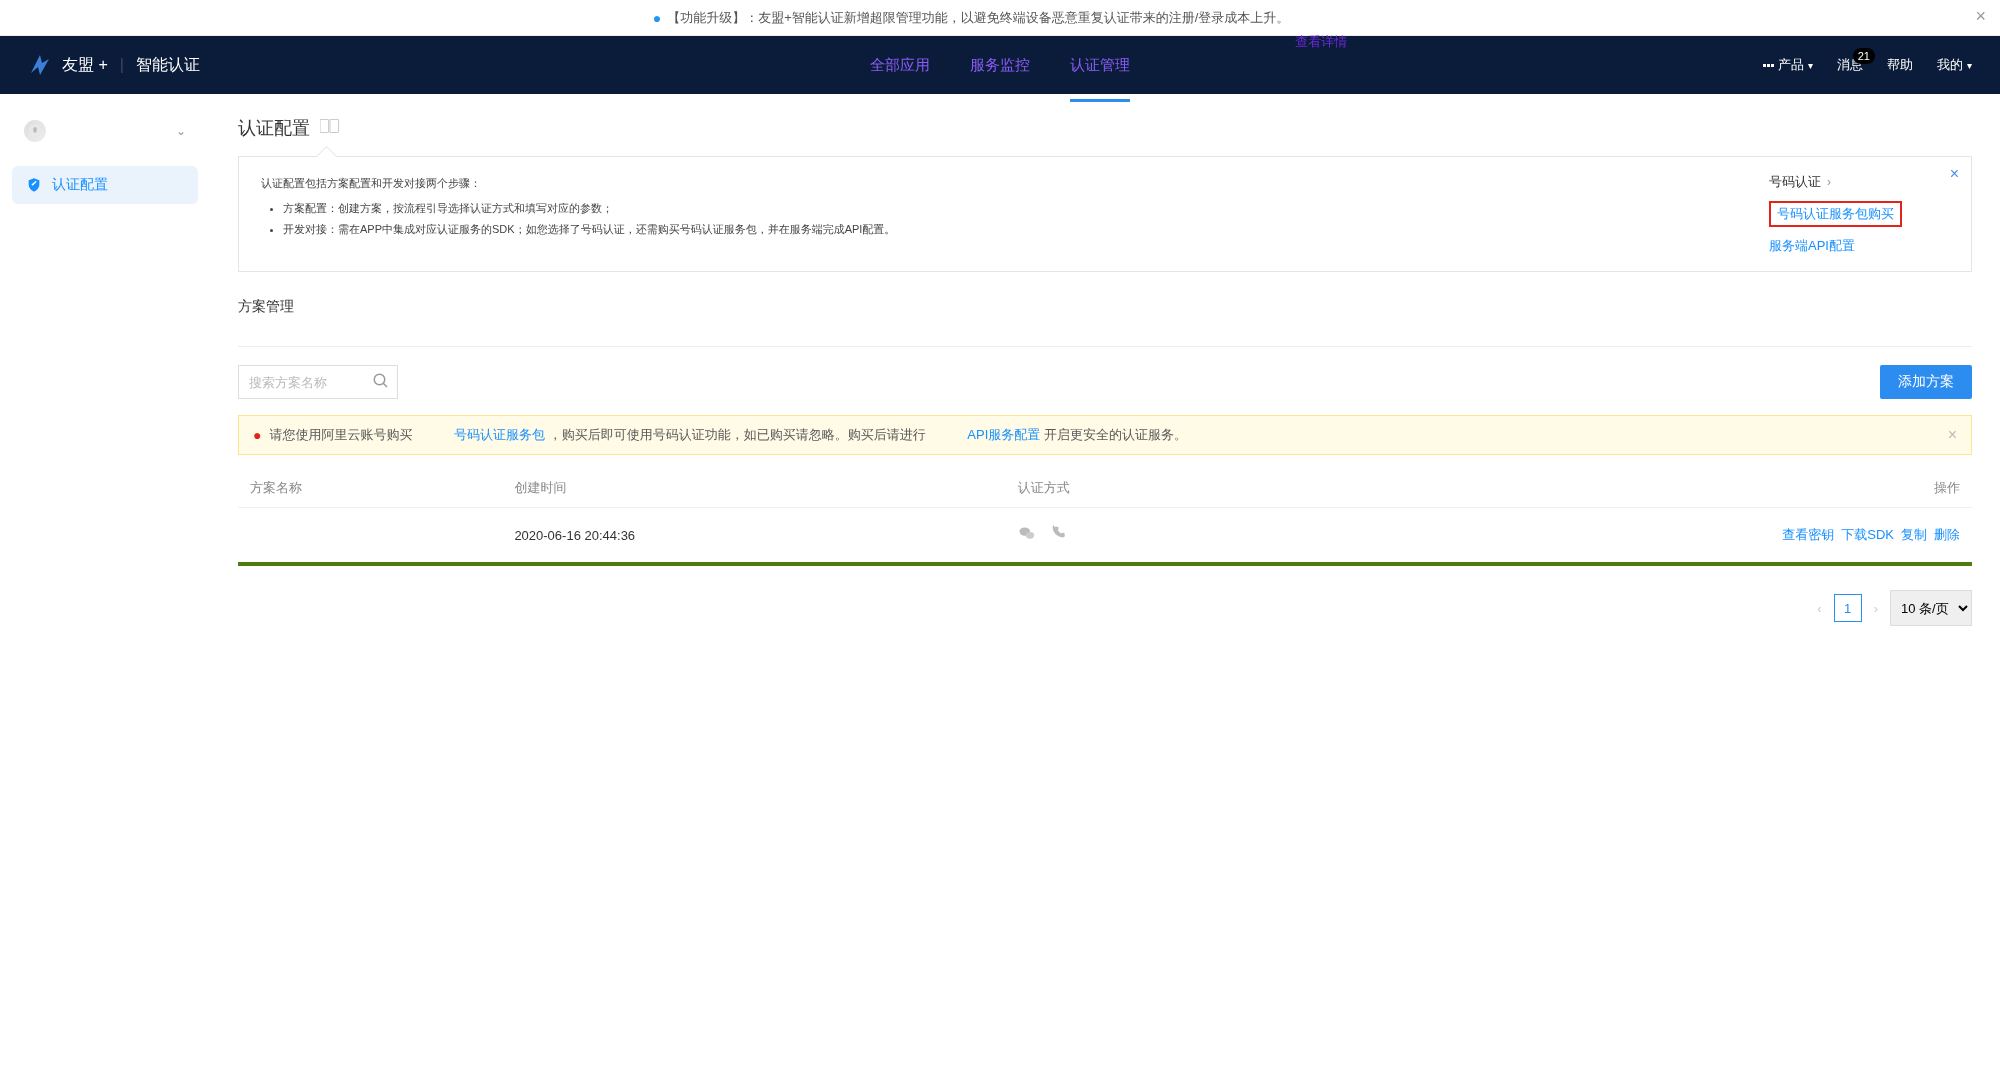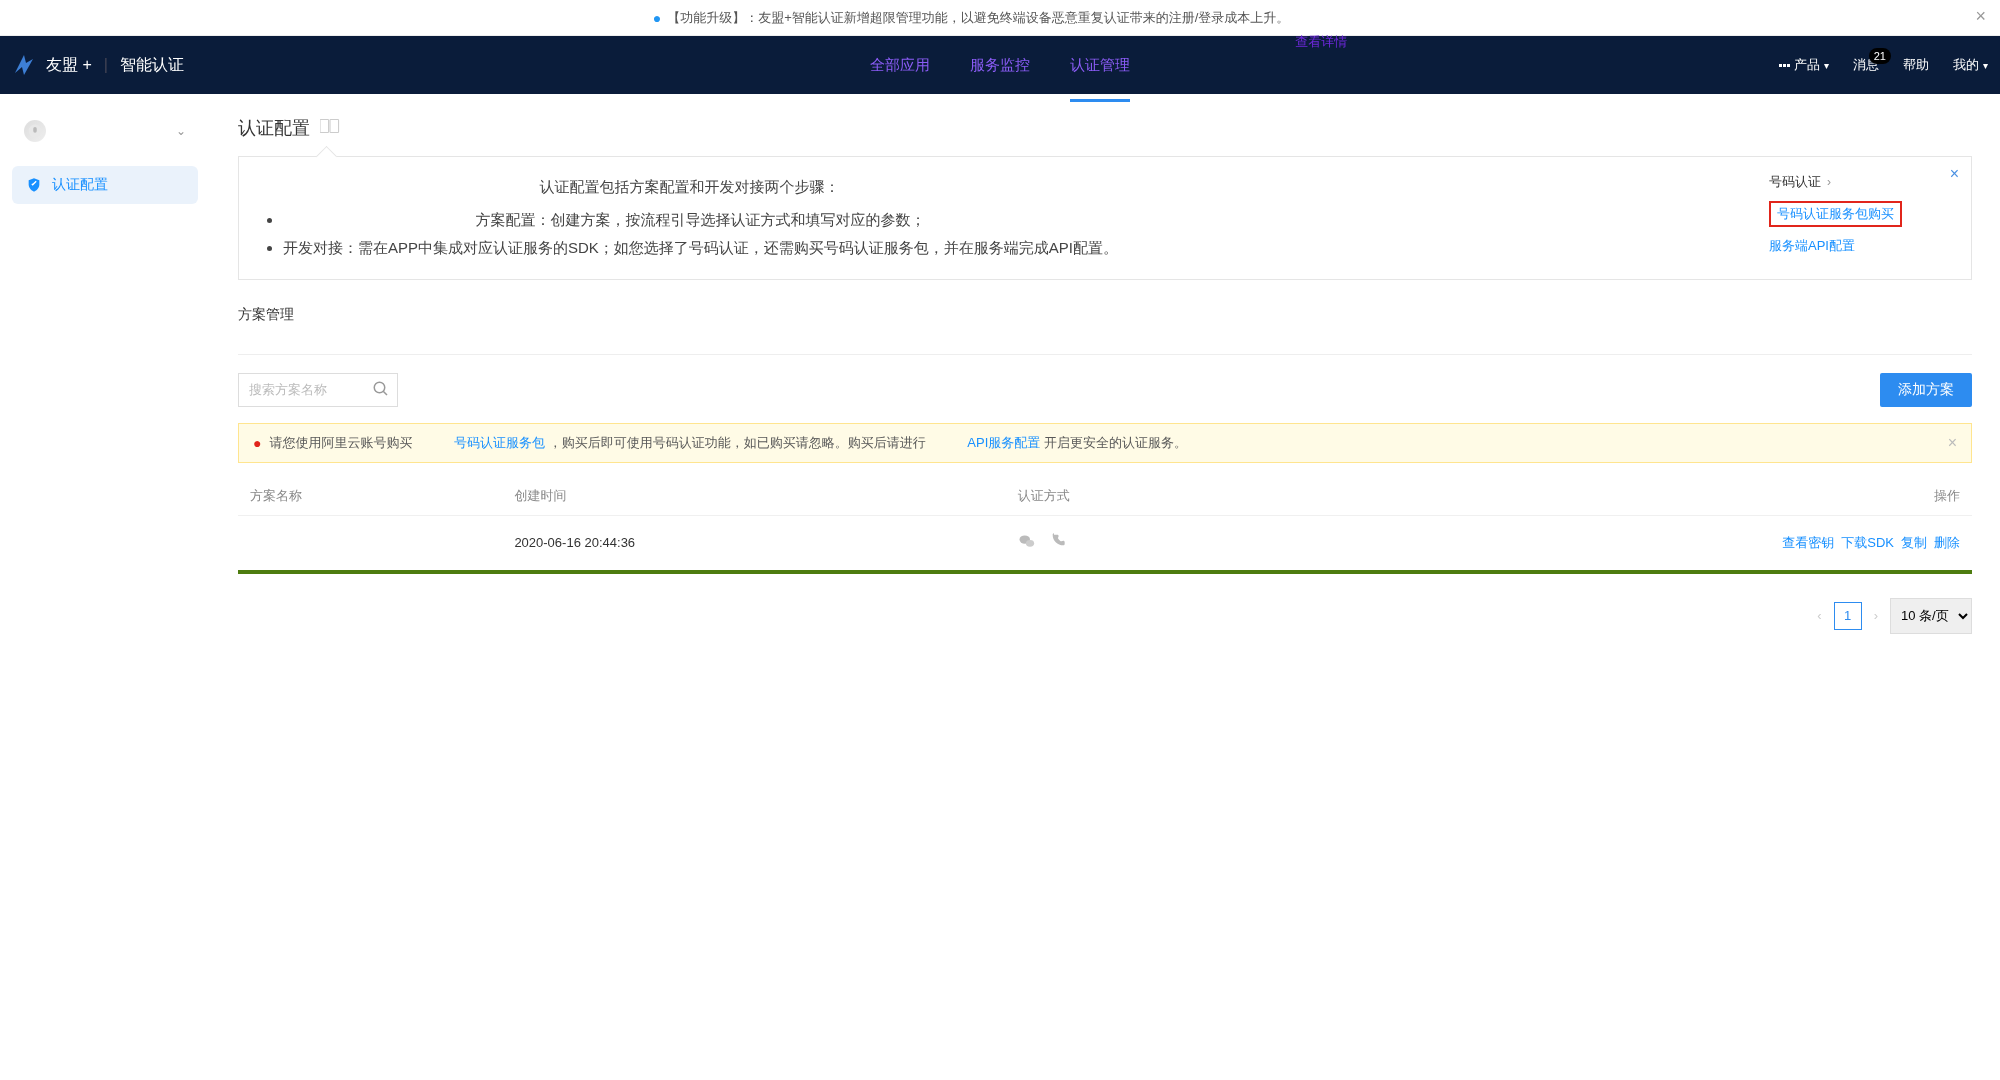--- a/index.html
+++ b/index.html
@@ -5,21 +5,21 @@
 * { margin: 0; padding: 0; box-sizing: border-box; }
 body { font-family: -apple-system, BlinkMacSystemFont, "PingFang SC", "Microsoft YaHei", sans-serif; font-size: 14px; color: #333; background: #fff; }
 
 
 .top-banner { background: #fff; height: 36px; display: flex; align-items: center; justify-content: center; position: relative; border-bottom: 1px solid #eee; color: #555; font-size: 13px; }
 .top-banner .info-icon { color: #2196F3; margin-right: 6px; font-size: 14px; }
 .top-banner a { color: #6d28d9; text-decoration: none; margin-left: 6px; margin-top: 48px; }
 .top-banner .close-x { position: absolute; right: 14px; top: 6px; color: #999; font-size: 18px; cursor: pointer; }
 
 
-.header { background: #0a1c3a; height: 58px; display: flex; align-items: center; color: #fff; padding: 0 12px; }
+.header { background: #0a1c3a; height: 58px; display: flex; align-items: center; color: #fff; padding: 0 28px; }
 .logo-area { display: flex; align-items: center; gap: 10px; }
 .logo-icon { width: 24px; height: 24px; }
 .logo-text { font-size: 16px; display: flex; align-items: center; gap: 12px; }
 .logo-divider { color: #445; }
 .nav-tabs { display: flex; gap: 40px; margin-left: auto; margin-right: auto; position: absolute; left: 50%; transform: translateX(-50%); }
 .nav-tab { color: #8b5cf6; font-size: 15px; height: 74px; display: flex; align-items: center; cursor: pointer; position: relative; }
 .nav-tab.active::after { content: ""; position: absolute; bottom: 0; left: 0; right: 0; height: 3px; background: #2d8cf0; }
 .header-right { display: flex; align-items: center; gap: 24px; margin-left: auto; font-size: 13px; }
 .header-right .item { display: flex; align-items: center; gap: 4px; cursor: pointer; position: relative; }
 .badge { position: absolute; top: -8px; right: -12px; background: #000000; color: #fff; border-radius: 10px; padding: 0 5px; font-size: 11px; line-height: 16px; min-width: 18px; text-align: center; }
@@ -39,21 +39,21 @@
 .sidebar-item { display: flex; align-items: center; gap: 10px; padding: 10px 14px; border-radius: 6px; color: #1890ff; background: #eaf2fb; cursor: pointer; font-size: 14px; }
 .sidebar-item .shield-icon { width: 16px; height: 16px; }
 
 
 .main { flex: 1; padding: 22px 28px; background: #fff; }
 .page-title { font-size: 18px; font-weight: 500; display: flex; align-items: center; gap: 10px; margin-bottom: 16px; }
 .guide-icon { color: #bbb; font-size: 16px; }
 
 .info-panel { border: 1px solid #e5e5e5; padding: 16px 22px; position: relative; display: flex; justify-content: space-between; margin-bottom: 26px; }
 .info-panel::before { content: ""; position: absolute; top: -8px; left: 80px; width: 14px; height: 14px; background: #fff; border-left: 1px solid #e5e5e5; border-top: 1px solid #e5e5e5; transform: rotate(45deg); }
-.info-left { font-size: 15px; color: #444; line-height: 1.9; text-align: center; }
+.info-left { font-size: 11px; color: #444; line-height: 1.9; }
 .info-left ul { list-style: disc; padding-left: 22px; margin-top: 4px; }
 .info-right { display: flex; flex-direction: column; gap: 10px; min-width: 180px; padding-right: 40px; }
 .info-right .row { display: flex; align-items: center; gap: 6px; font-size: 13px; }
 .info-right .title-row { color: #333; font-weight: 500; }
 .info-right a { color: #1890ff; text-decoration: none; }
 .info-right .chev { color: #999; font-size: 12px; }
 .highlight-box { border: 2px solid #e1251b; padding: 2px 6px; display: inline-block; }
 .info-panel .close-x2 { position: absolute; top: 8px; right: 12px; color: #4a90e2; font-size: 16px; cursor: pointer; }
 
 .section-title { font-size: 14px; font-weight: 400; margin-bottom: 16px; padding-bottom: 14px; }

